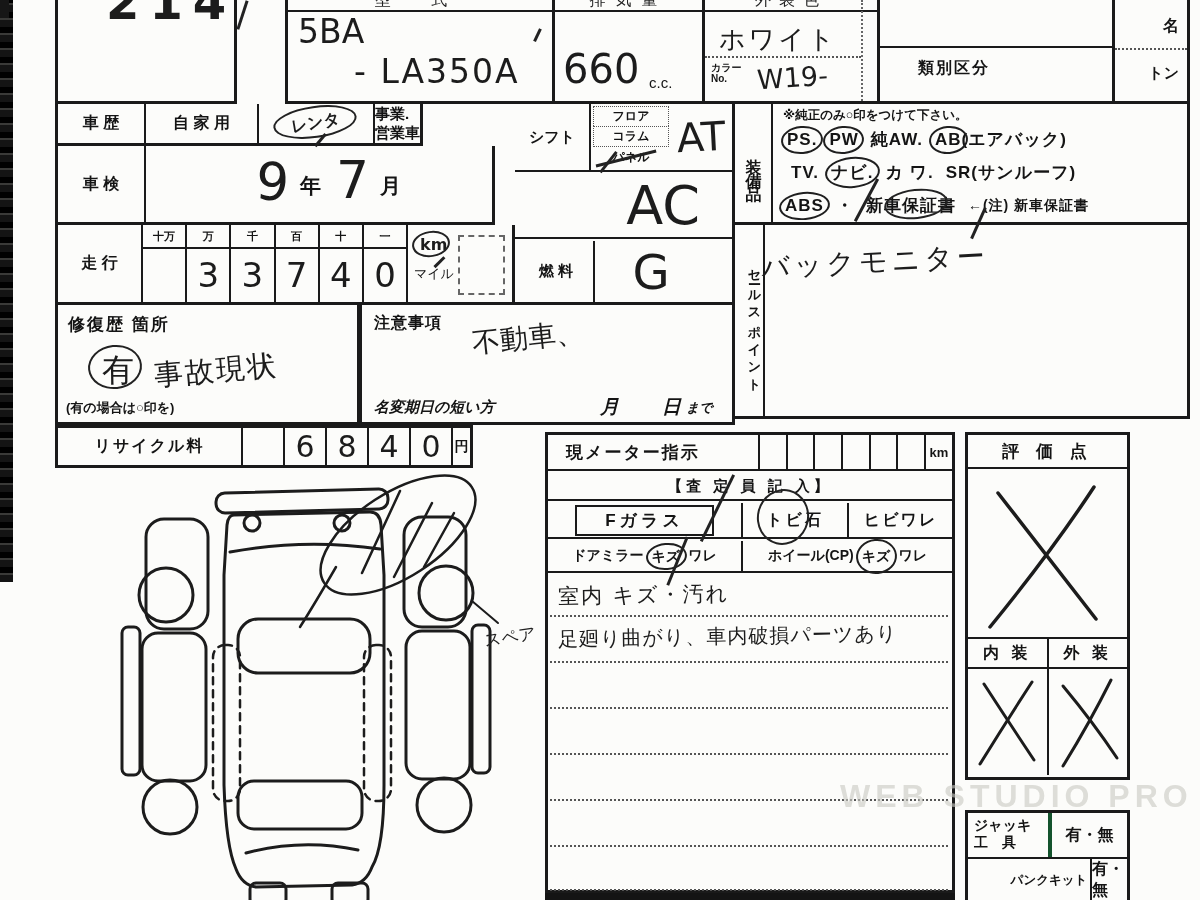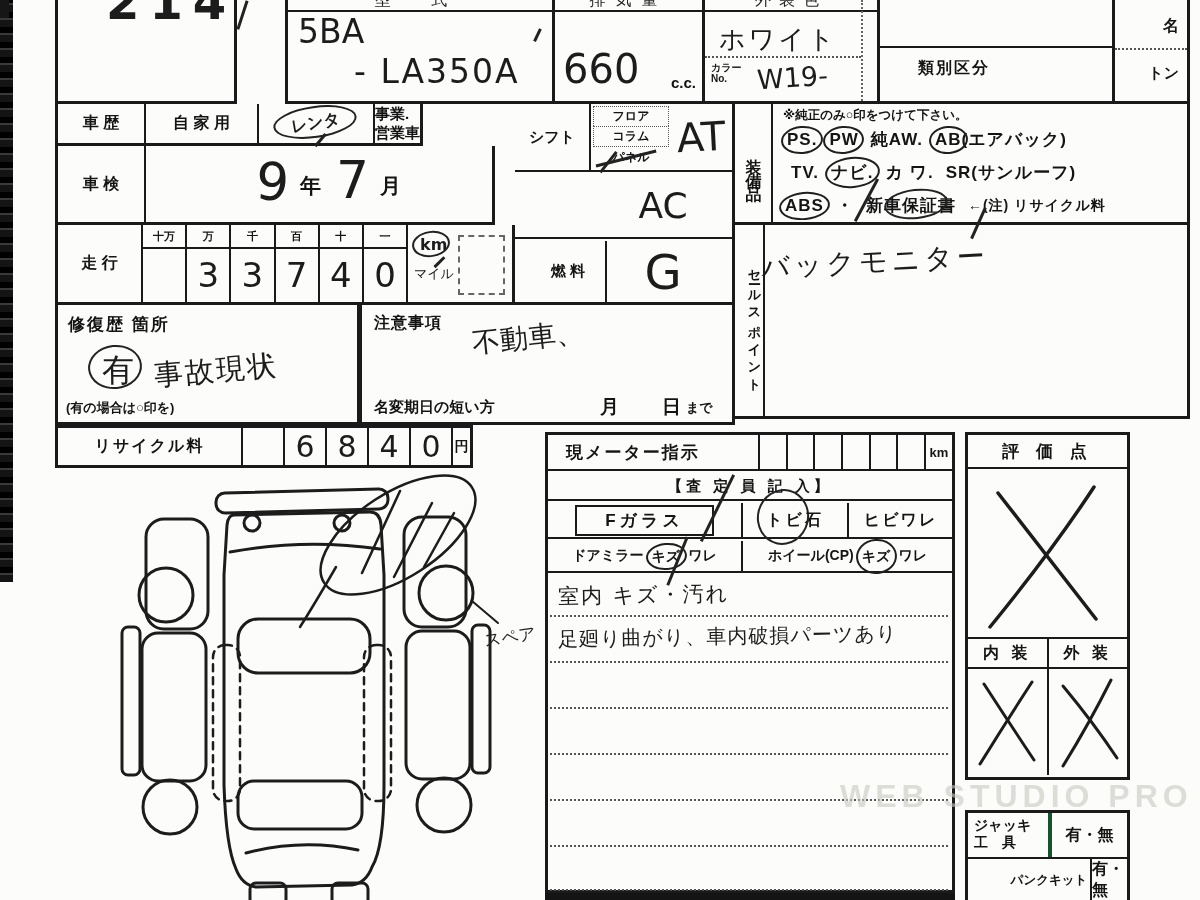--- a/index.html
+++ b/index.html
@@ -41,21 +41,21 @@
     <div class="abs hw" style="left:10px;top:12px;font-size:33px;">5BA</div>
     <div class="abs hw" style="left:66px;top:52px;font-size:33px;letter-spacing:2px;">- LA350A</div>
     <div class="line" style="left:248px;top:28px;width:2.5px;height:14px;transform:rotate(25deg);"></div>
   </div>
 
   <div class="abs" style="left:555px;top:0;width:150px;height:104px;border:3px solid #1a1a1a;border-top:none;border-left:none;">
     <div class="cutstrip">
       <span style="letter-spacing:10px;">排気量</span>
     </div>
     <span class="abs hw" style="left:8px;top:46px;font-size:40px;">660</span>
-    <span class="abs" style="left:94px;top:74px;font-size:15px;font-weight:bold;margin-left:22px;">c.c.</span>
+    <span class="abs" style="left:94px;top:74px;font-size:15px;font-weight:normal;">c.c.</span>
   </div>
 
   <div class="abs" style="left:705px;top:0;width:175px;height:104px;border:3px solid #1a1a1a;border-top:none;border-left:none;">
     <div class="cutstrip">
       <span style="letter-spacing:8px;">外装色</span>
     </div>
     <div class="abs" style="left:156px;top:0;height:100%;border-left:2px dotted #666;"></div>
     <div class="dotline" style="left:0;top:56px;width:156px;"></div>
     <div class="abs hw" style="left:14px;top:22px;font-size:26px;letter-spacing:3px;">ホワイト</div>
     <div class="abs" style="left:6px;top:62px;font-size:10px;line-height:11px;font-weight:bold;">
@@ -140,23 +140,23 @@
         <div style="border:1.5px dotted #555;text-align:center;padding:1px 0;">コラム</div>
         <div style="text-align:center;padding:2px 0;position:relative;">
           <span>パネル</span>
           <span class="line" style="left:2px;top:10px;width:62px;height:2.5px;transform:rotate(-14deg);"></span>
           <span class="line" style="left:14px;top:2px;width:2.5px;height:26px;transform:rotate(38deg);"></span>
         </div>
       </div>
       <div class="cell abs hw" style="left:154px;top:0;width:64px;height:100%;font-size:40px;transform:rotate(-3deg);">AT</div>
     </div>
     <div class="abs" style="left:0;top:70px;width:100%;height:65px;border-bottom:2px solid #1a1a1a;">
-      <div class="cell abs hw" style="left:76px;top:0;width:144px;height:100%;font-size:36px;">AC</div>
-    </div>
-    <div class="abs" style="left:16px;top:137px;width:100%;height:61px;text-align:center;">
+      <div class="cell abs hw" style="left:76px;top:0;width:144px;height:100%;font-size:54px;">AC</div>
+    </div>
+    <div class="abs" style="left:4px;top:137px;width:100%;height:61px;text-align:center;">
       <div class="cell abs" style="left:0;top:0;width:76px;height:100%;border-right:2px solid #1a1a1a;font-size:15px;font-weight:bold;">燃 料</div>
       <div class="cell abs hw" style="left:60px;top:0;width:144px;height:100%;font-size:48px;">G</div>
     </div>
   </div>
 
   <div class="abs" style="left:735px;top:104px;width:455px;height:121px;border:3px solid #1a1a1a;border-top:none;border-left:none;">
     <div class="abs vlabel" style="left:0;top:0;width:38px;height:100%;border-right:2px solid #1a1a1a;font-size:16px;font-weight:bold;
                 display:flex;align-items:center;justify-content:center;letter-spacing:14px;padding-top:8px;">装備品</div>
     <div class="abs" style="left:48px;top:3px;font-size:12.5px;font-weight:bold;">※純正のみ○印をつけて下さい。</div>
     <div class="abs eq-row" style="left:52px;top:24px;font-weight:bold;">
@@ -174,21 +174,21 @@
       <span>カ ワ.</span>
       <span>SR(サンルーフ)</span>
     </div>
     <div class="abs eq-row" style="left:50px;top:90px;font-weight:bold;">
       <span class="circ"><i></i><span>ABS</span></span>
       <span>・</span>
       <span style="position:relative;">
         <span>新車保証書</span>
         <span class="oval" style="left:18px;top:-5px;width:64px;height:30px;transform:rotate(-6deg);"></span>
       </span>
-      <span style="font-size:14px;">←(注) リサイクル料</span>
+      <span style="font-size:14px;">←(注) 新車保証書</span>
     </div>
     <span class="line" style="left:130px;top:72px;width:2.5px;height:48px;transform:rotate(28deg);"></span>
     <span class="line" style="left:242px;top:102px;width:2.5px;height:34px;transform:rotate(24deg);"></span>
   </div>
 
   <div class="abs" style="left:735px;top:225px;width:455px;height:194px;border:3px solid #1a1a1a;border-top:none;border-left:none;">
     <div class="abs vlabel" style="left:0;top:0;width:30px;height:100%;border-right:2px solid #1a1a1a;font-size:13px;font-weight:bold;
                 display:flex;align-items:flex-start;justify-content:center;letter-spacing:3px;padding-top:6px;">セールスポイント</div>
     <div class="abs hw" style="left:26px;top:18px;font-size:28px;letter-spacing:4px;transform:rotate(-3deg);">バックモニター</div>
   </div>
@@ -199,21 +199,21 @@
     <span class="oval" style="left:30px;top:40px;width:54px;height:44px;transform:rotate(-6deg);"></span>
     <div class="abs hw" style="left:96px;top:46px;font-size:29px;letter-spacing:2px;transform:rotate(-5deg);">事故現状</div>
     <div class="abs" style="left:8px;bottom:5px;font-size:13px;font-weight:bold;">(有の場合は○印を)</div>
   </div>
 
   <div class="abs" style="left:360px;top:305px;width:375px;height:85px;border-right:3px solid #1a1a1a;border-left:2px solid #1a1a1a;">
     <div class="abs" style="left:12px;top:8px;font-size:16px;font-weight:bold;letter-spacing:1px;">注意事項</div>
     <div class="abs hw" style="left:110px;top:14px;font-size:28px;transform:rotate(-6deg);">不動車、</div>
   </div>
 
-  <div class="abs" style="left:360px;top:390px;width:375px;height:35px;border-right:3px solid #1a1a1a;border-left:2px solid #1a1a1a;border-bottom:3px solid #1a1a1a;">
+  <div class="abs" style="left:360px;top:390px;width:375px;height:35px;border-right:3px solid #1a1a1a;border-left:2px solid #1a1a1a;border-bottom:3px solid #1a1a1a;font-style:italic;">
     <span class="abs" style="left:12px;top:8px;font-size:15px;font-weight:bold;">名変期日の短い方</span>
     <span class="abs" style="left:238px;top:4px;font-size:19px;font-weight:bold;">月</span>
     <span class="abs" style="left:300px;top:4px;font-size:19px;font-weight:bold;">日</span>
     <span class="abs" style="left:324px;top:9px;font-size:13px;font-weight:bold;">まで</span>
   </div>
 
   <div class="abs" style="left:55px;top:425px;width:418px;height:43px;border:3px solid #1a1a1a;display:flex;">
     <div class="cell" style="width:185px;border-right:2px solid #1a1a1a;font-size:16px;font-weight:bold;letter-spacing:2px;">リサイクル料</div>
     <div style="width:42px;border-right:2px solid #1a1a1a;"></div>
     <div class="cell hw" style="width:42px;border-right:2px solid #1a1a1a;font-size:30px;">6</div>

